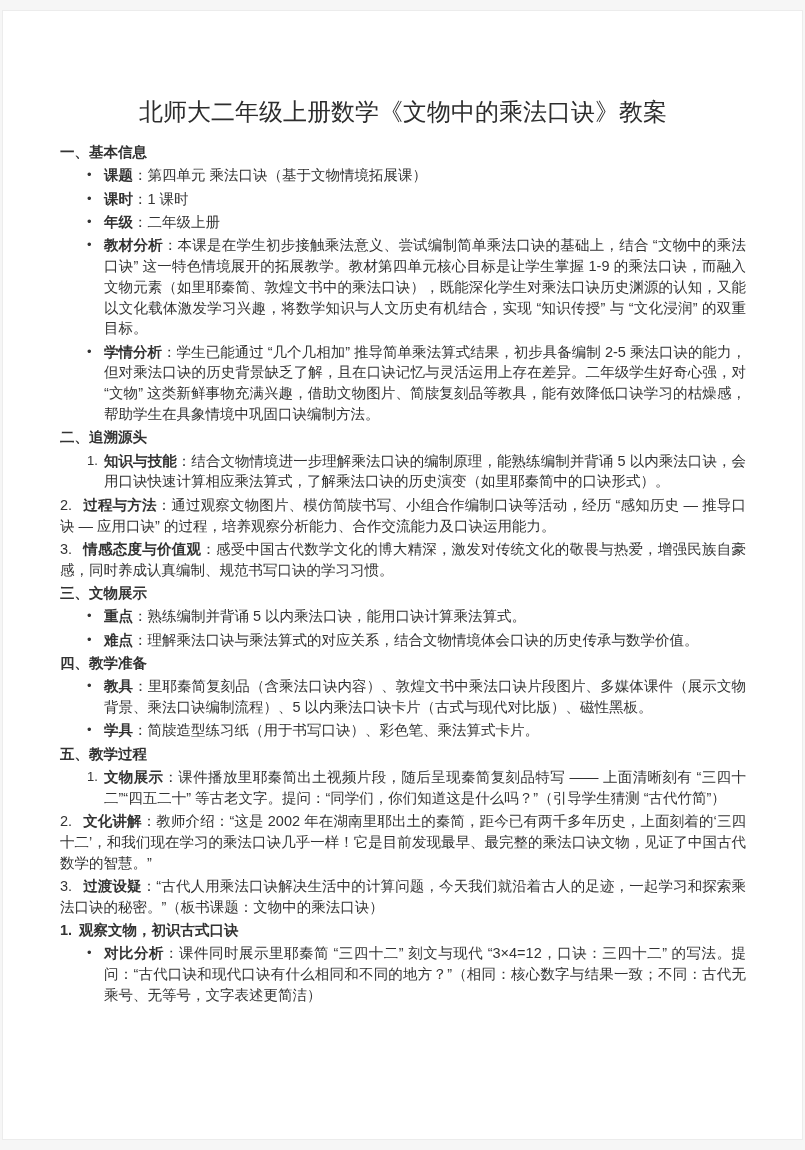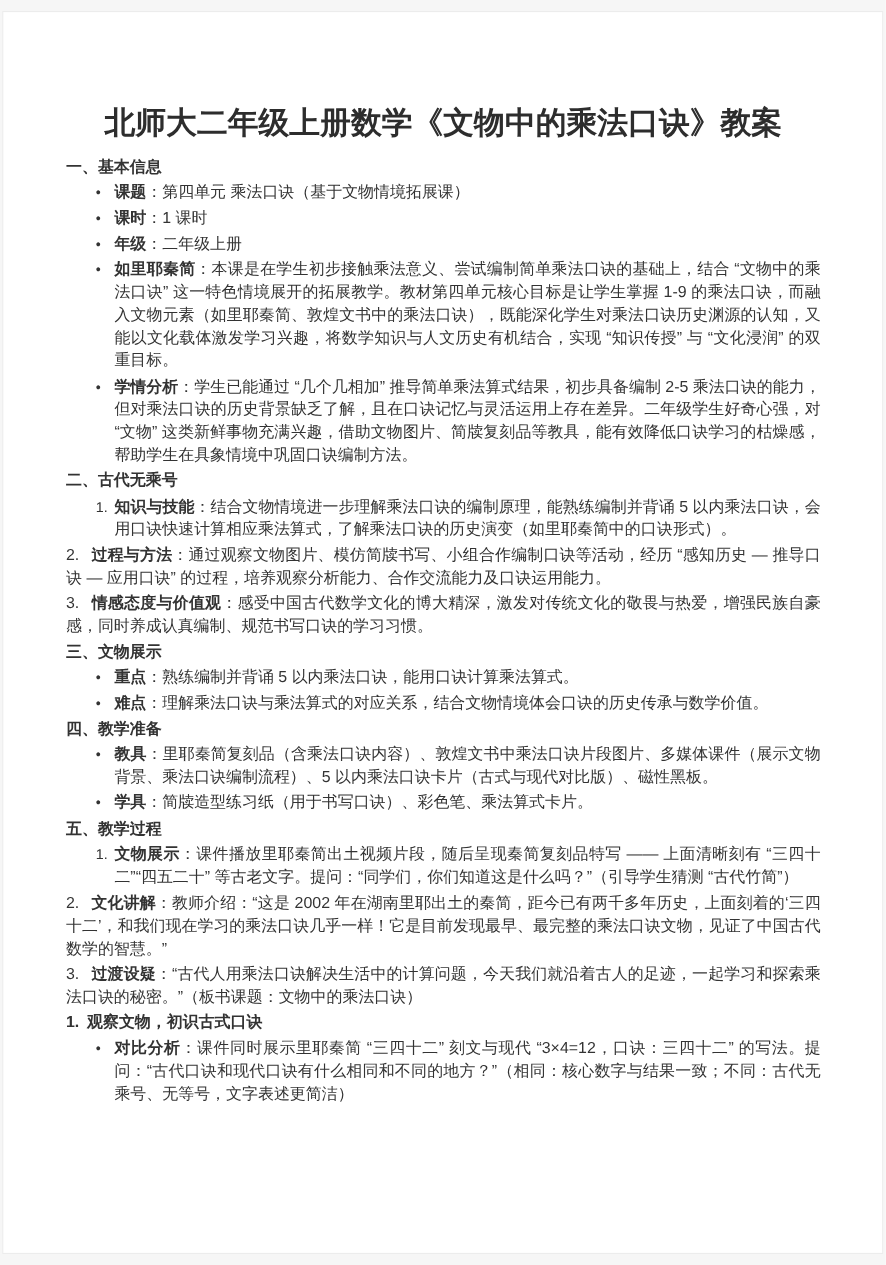--- a/index.html
+++ b/index.html
@@ -19,22 +19,22 @@
   .page {
     box-sizing: border-box;
     width: 801px;
     height: 1130px;
     margin: 10px auto;
     background: #ffffff;
     border: 1px solid #ececec;
     padding: 84px 56px 30px 57px;
   }
   .doc-title {
-    font-size: 28px;
-    font-weight: 700;
+    font-size: 24px;
+    font-weight: 400;
     line-height: 34px;
     text-align: center;
     color: #2d2d2d;
     margin: 0 0 13px 0;
   }
   .h1 {
     font-weight: 700;
     margin: 2.5px 0;
   }
   .h2 {
@@ -88,29 +88,29 @@
     <div class="tx"><b>课时</b><span>：1 课时</span></div>
   </div>
 
   <div class="row">
     <span class="mk">•</span>
     <div class="tx"><b>年级</b><span>：二年级上册</span></div>
   </div>
 
   <div class="row">
     <span class="mk">•</span>
-    <div class="tx"><b>如里耶秦简</b><span>：本课是在学生初步接触乘法意义、尝试编制简单乘法口诀的基础上，结合 “文物中的乘法口诀” 这一特色情境展开的拓展教学。教材第四单元核心目标是让学生掌握 1-9 的乘法口诀，而融入文物元素（如里耶秦简、敦煌文书中的乘法口诀），既能深化学生对乘法口诀历史渊源的认知，又能以文化载体激发学习兴趣，将数学知识与人文历史有机结合，实现 “知识传授” 与 “文化浸润” 的双重目标。</span></div>
+    <div class="tx"><b>教材分析</b><span>：本课是在学生初步接触乘法意义、尝试编制简单乘法口诀的基础上，结合 “文物中的乘法口诀” 这一特色情境展开的拓展教学。教材第四单元核心目标是让学生掌握 1-9 的乘法口诀，而融入文物元素（如里耶秦简、敦煌文书中的乘法口诀），既能深化学生对乘法口诀历史渊源的认知，又能以文化载体激发学习兴趣，将数学知识与人文历史有机结合，实现 “知识传授” 与 “文化浸润” 的双重目标。</span></div>
   </div>
 
   <div class="row">
     <span class="mk">•</span>
     <div class="tx"><b>学情分析</b><span>：学生已能通过 “几个几相加” 推导简单乘法算式结果，初步具备编制 2-5 乘法口诀的能力，但对乘法口诀的历史背景缺乏了解，且在口诀记忆与灵活运用上存在差异。二年级学生好奇心强，对 “文物” 这类新鲜事物充满兴趣，借助文物图片、简牍复刻品等教具，能有效降低口诀学习的枯燥感，帮助学生在具象情境中巩固口诀编制方法。</span></div>
   </div>
 
-  <div class="h1">二、古代无乘号</div>
+  <div class="h1">二、追溯源头</div>
 
   <div class="row">
     <span class="mk">1.</span>
     <div class="tx"><b>知识与技能</b><span>：结合文物情境进一步理解乘法口诀的编制原理，能熟练编制并背诵 5 以内乘法口诀，会用口诀快速计算相应乘法算式，了解乘法口诀的历史演变（如里耶秦简中的口诀形式）。</span></div>
   </div>
 
   <p class="para"><span class="mkf">2.</span><b>过程与方法</b><span>：通过观察文物图片、模仿简牍书写、小组合作编制口诀等活动，经历 “感知历史 — 推导口诀 — 应用口诀” 的过程，培养观察分析能力、合作交流能力及口诀运用能力。</span></p>
 
   <p class="para"><span class="mkf">3.</span><b>情感态度与价值观</b><span>：感受中国古代数学文化的博大精深，激发对传统文化的敬畏与热爱，增强民族自豪感，同时养成认真编制、规范书写口诀的学习习惯。</span></p>
 

